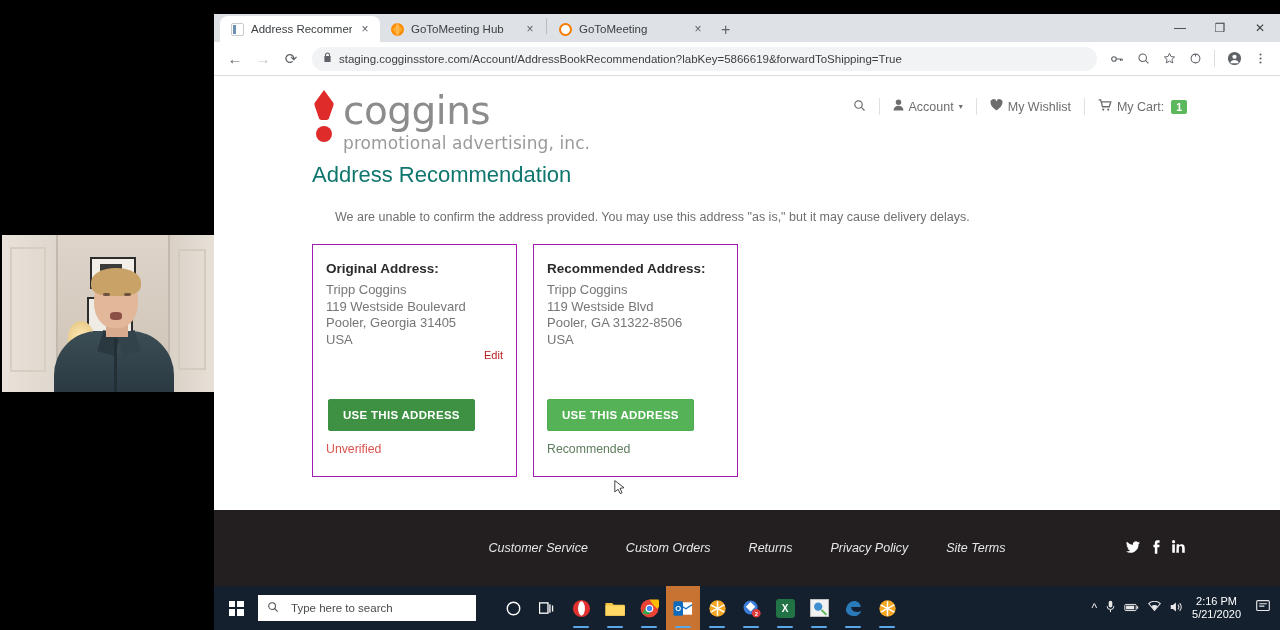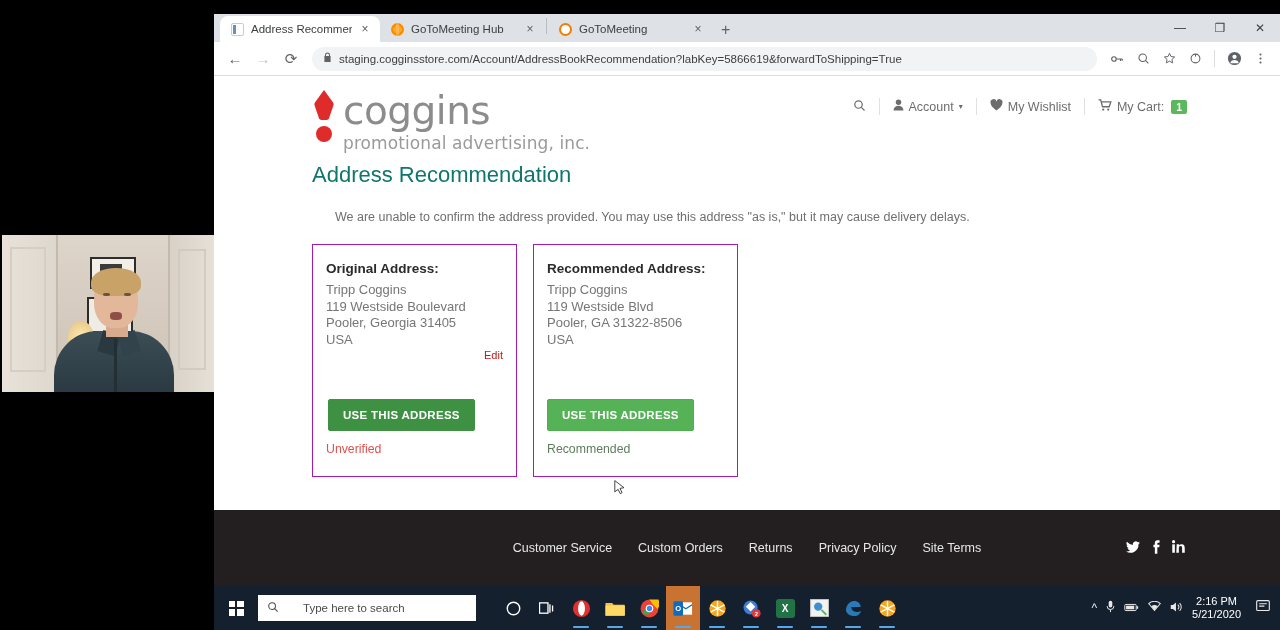--- a/index.html
+++ b/index.html
@@ -119,29 +119,29 @@
   .status { font-size: 12.3px; margin-bottom: 20px; }
   .status.unverified { color: #d9534f; }
   .status.recommended { color: #5f7d5f; }
   .cursor-arrow { position: absolute; left: 400px; top: 404px; width: 11px; height: 16px; pointer-events: none; }
 
   
   .site-footer {
     position: absolute; left: 0; right: 0; bottom: 0; height: 76px;
     background: #231f20; display: flex; align-items: center; padding: 0 60px;
   }
-  .footer-links { display: flex; gap: 26px; margin: 0 auto; font-size: 12.5px; color: #e6e6e6; }
+  .footer-links { display: flex; gap: 38px; margin: 0 auto; font-size: 12.5px; color: #e6e6e6; font-style: italic; }
   .social { position: absolute; right: 95px; display: flex; gap: 12px; color: #fff; font-size: 13px; align-items: center; }
 
   
   .taskbar { position: absolute; left: 214px; bottom: 0; width: 1066px; height: 44px; background: #14202e; display: flex; align-items: center; }
   .start-btn { width: 44px; height: 44px; display: flex; align-items: center; justify-content: center; }
   .win-logo { width: 15px; height: 15px; display: grid; grid-template-columns: 1fr 1fr; grid-template-rows: 1fr 1fr; gap: 1.6px; }
   .win-logo i { background: #fff; display: block; }
-  .search-box { width: 218px; height: 26px; background: #fff; display: flex; align-items: center; gap: 24px; padding: 0 9px; font-size: 11.5px; color: #4b4b4b; }
+  .search-box { width: 218px; height: 26px; background: #fff; display: flex; align-items: center; gap: 12px; padding: 0 9px; font-size: 11.5px; color: #4b4b4b; }
   .tb-apps { display: flex; align-items: center; gap: 0; margin-left: 20px; }
   .tb-app { width: 34px; height: 44px; display: flex; align-items: center; justify-content: center; position: relative; }
   .tb-app.active { background: #c87332; }
   .tb-app.underline:after { content: ""; position: absolute; bottom: 2px; left: 9px; width: 16px; height: 2px; background: #5aa7e8; border-radius: 1px; }
   .ico-sq { width: 19px; height: 19px; border-radius: 3px; display:flex; align-items:center; justify-content:center; font-size:10px; color:#fff; font-weight:bold; }
   .tray { margin-left: auto; display: flex; align-items: center; gap: 9px; padding-right: 10px; color: #e8e8e8; font-size: 11px; }
   .clock { text-align: center; line-height: 13px; font-size: 11px; color: #fff; }
   .tray-ico { font-size: 12px; color: #e8e8e8; }
   .notif-ico { margin-left: 6px; font-size: 13px; color: #e8e8e8; }
 </style>

